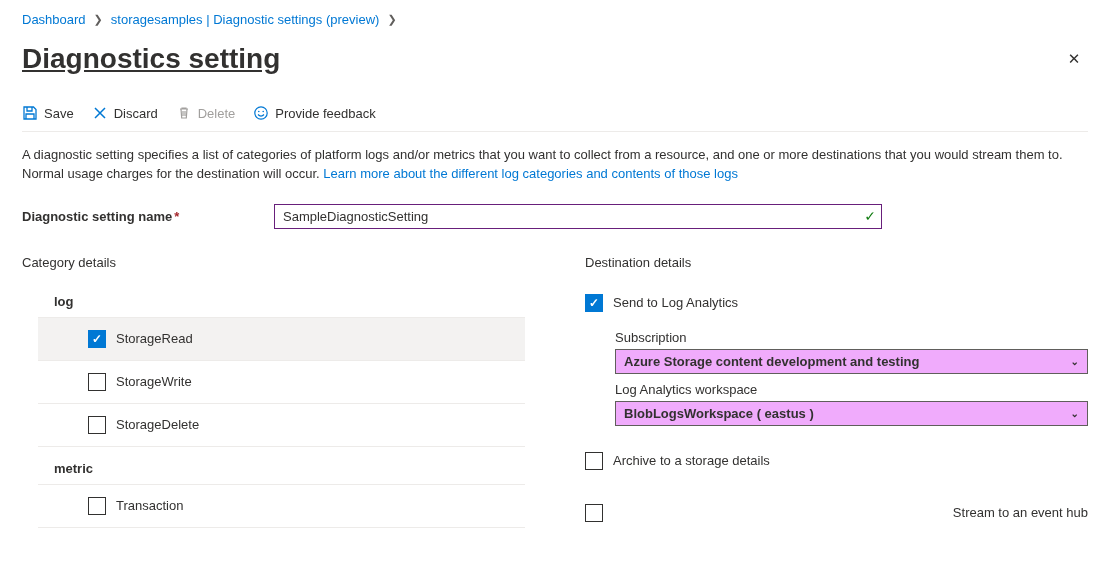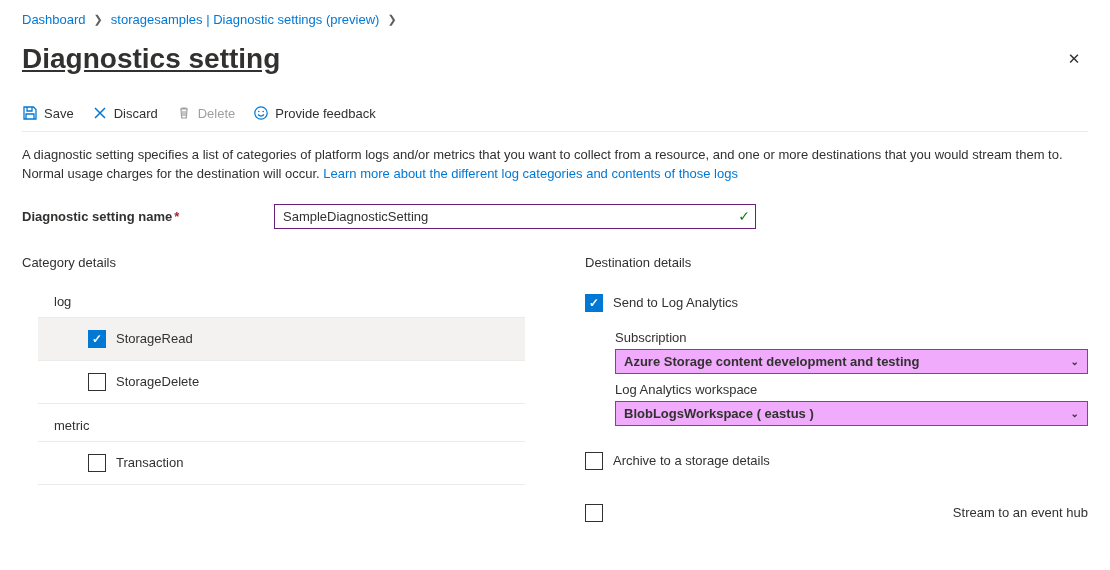--- a/index.html
+++ b/index.html
@@ -105,21 +105,21 @@
       font-size: 13px;
       font-weight: 600;
       color: #323130;
     }
     .required {
       color: #a4262c;
       margin-left: 2px;
     }
     .text-input-wrap {
       position: relative;
-      width: 482px;
+      width: 608px;
     }
     .text-input {
       width: 100%;
       height: 25px;
       padding: 3px 28px 3px 8px;
       border: 1px solid #605e5c;
       outline: none;
       font-size: 13px;
       color: #323130;
     }
@@ -142,21 +142,21 @@
     .col {
       flex: 1;
     }
     .section-heading {
       font-size: 13px;
       color: #323130;
       margin-bottom: 16px;
     }
     .subsection-title {
       font-size: 13px;
-      font-weight: 400;
+      font-weight: 700;
       color: #323130;
       padding: 8px 16px;
       border-bottom: 1px solid #edebe9;
     }
     .check-row {
       display: flex;
       align-items: center;
       gap: 10px;
       padding: 12px 14px 12px 50px;
       border-bottom: 1px solid #edebe9;
@@ -295,20 +295,24 @@
       <div class="section-heading">Category details</div>
 
       <div class="cat-block">
         <div class="subsection-title">log</div>
         <div class="check-row selected">
           <div class="checkbox checked">✓</div>
           <span>StorageRead</span>
         </div>
         <div class="check-row">
           <div class="checkbox"></div>
+          <span>StorageWrite</span>
+        </div>
+        <div class="check-row">
+          <div class="checkbox"></div>
           <span>StorageDelete</span>
         </div>
 
         <div class="subsection-title" style="border-top:none; margin-top:6px;">metric</div>
         <div class="check-row">
           <div class="checkbox"></div>
           <span>Transaction</span>
         </div>
       </div>
     </div>

